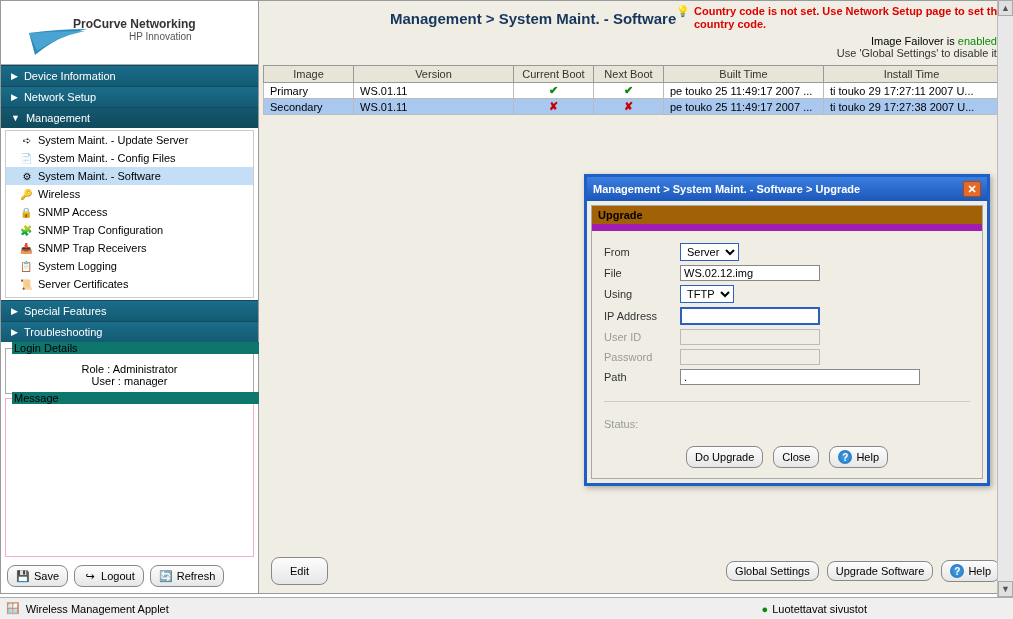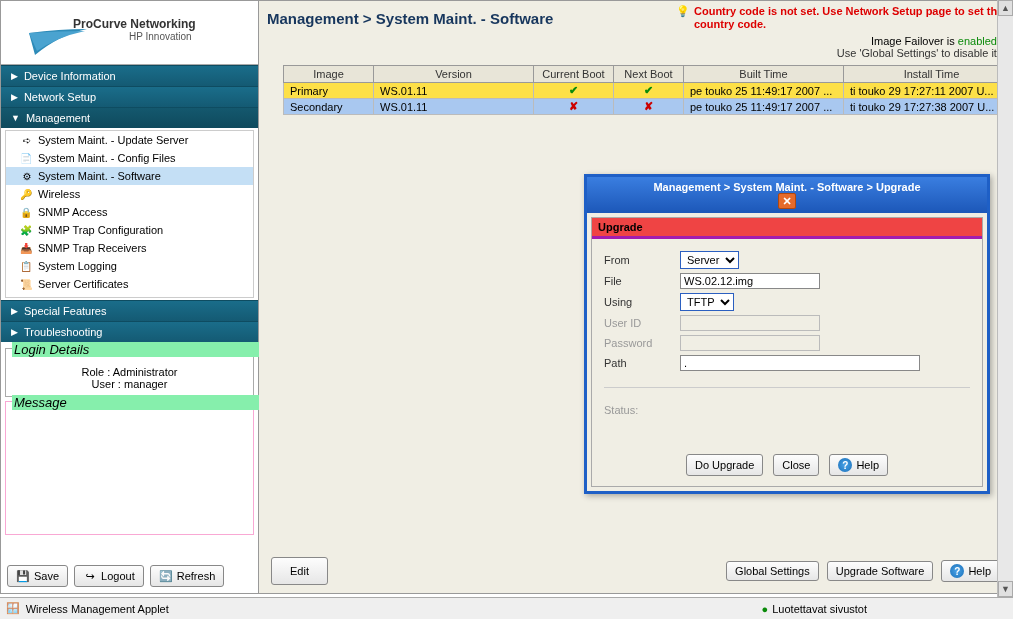--- a/index.html
+++ b/index.html
@@ -12,46 +12,46 @@
 .logo-swoosh { position: absolute; left: 28px; top: 28px; width: 60px; height: 28px; }
 .nav { flex: 0 0 auto; }
 .nav-header { background: linear-gradient(#1a6d8a,#145a73); color: #fff; padding: 4px 10px; font-weight: normal; border-top: 1px solid #0e4c61; cursor: pointer; display: flex; align-items: center; gap: 6px; }
 .nav-header.expanded { background: linear-gradient(#14586e,#0f4a5d); }
 .nav-header .arrow { font-size: 9px; }
 .tree { background: #fff; border: 1px solid #ccc; margin: 2px 4px; height: 168px; overflow-y: scroll; position: relative; }
 .tree-item { display: flex; align-items: center; gap: 4px; padding: 2px 4px 2px 14px; cursor: pointer; white-space: nowrap; }
 .tree-item.selected { background: #c4dff5; }
 .tree-item .icon { width: 14px; height: 14px; display: inline-flex; align-items: center; justify-content: center; font-size: 10px; }
 .login-box { margin: 6px 4px 2px 4px; border: 1px solid #aaa; flex: 0 0 auto; }
-.login-legend { position: relative; top: -7px; left: 6px; background: #86efac; padding: 0 2px; font-size: 13px; font-style: italic; }
+.login-legend { position: relative; top: -7px; left: 6px; background: #0f766e; padding: 0 2px; font-size: 11px; }
 .login-content { padding: 2px 8px 6px 8px; text-align: center; }
 .msg-box { margin: 2px 4px; border: 1px solid #f9a8d4; flex: 1; }
 .btn-row { display: flex; gap: 6px; padding: 6px 6px; justify-content: flex-start; }
-.btn { background: linear-gradient(#fdfdfd,#e6e6e6); border: 1px solid #888; border-radius: 3px; padding: 3px 8px; cursor: pointer; display: inline-flex; align-items: center; gap: 4px; font-size: 11px; margin-top: 22px; }
+.btn { background: linear-gradient(#fdfdfd,#e6e6e6); border: 1px solid #888; border-radius: 8px; padding: 3px 8px; cursor: pointer; display: inline-flex; align-items: center; gap: 4px; font-size: 11px; }
 .btn .bicon { width: 14px; height: 14px; display: inline-flex; align-items: center; justify-content: center; }
-.main { flex: 1; background: #f0eee4; display: flex; flex-direction: column; position: relative; }
+.main { flex: 1; background: #f0eee4; display: flex; flex-direction: column; position: relative; align-items: flex-end; }
 .main-header { display: flex; align-items: center; padding: 4px 8px 2px 8px; }
 .breadcrumb { color: #17365d; font-weight: bold; font-size: 15px; flex: 1; }
 .warn { display: flex; align-items: flex-start; gap: 4px; }
 .warn-text { color: #d00; font-weight: bold; font-size: 11px; line-height: 13px; max-width: 310px; }
 .failover-line { text-align: right; padding: 2px 12px 0 0; }
 .failover-line .en { color: #0a8a0a; }
 .failover-sub { text-align: right; padding: 0 12px 6px 0; color: #333; }
-.table { margin: 0 24px; border: 1px solid #999; border-collapse: collapse; width: calc(100% - 16px); background: #fde047; }
+.table { margin: 0 12px; border: 1px solid #999; border-collapse: collapse; width: calc(100% - 16px); background: #ffffff; }
 .table th { background: #e8e5d8; border: 1px solid #999; padding: 2px 6px; font-weight: normal; color: #333; }
 .table td { border: 1px solid #bbb; padding: 1px 6px; white-space: nowrap; overflow: hidden; text-overflow: ellipsis; }
 .table tr.sel td { background: #a9c8f0; }
 .chk { color: #0a8a0a; font-weight: bold; }
 .xm { color: #c00; font-weight: bold; }
 .dialog { position: absolute; left: 325px; top: 173px; width: 406px; background: #f0eee4; border: 3px solid #1e5fc6; box-shadow: 2px 2px 6px rgba(0,0,0,.3); }
-.dialog-title { background: linear-gradient(#3a7ee0,#1c57b8); color: #fff; padding: 4px 6px; font-weight: bold; font-size: 12px; display: flex; align-items: center; flex-direction: column; }
+.dialog-title { background: linear-gradient(#3a7ee0,#1c57b8); color: #fff; padding: 4px 6px; font-weight: bold; font-size: 12px; display: flex; align-items: center; }
 .dialog-title .t { flex: 1; }
 .dialog-close { width: 18px; height: 16px; background: #e56a2a; border: 1px solid #b04810; color: #fff; display: flex; align-items: center; justify-content: center; font-weight: bold; border-radius: 2px; cursor: pointer; }
 .dialog-section { border: 1px solid #aaa; margin: 4px; background: #f0eee4; }
-.dialog-legend { font-weight: bold; padding: 3px 6px; border-bottom: 3px solid #a21caf; background: #ef4444; }
+.dialog-legend { font-weight: bold; padding: 3px 6px; border-bottom: 7px solid #a21caf; background: #a16207; }
 .form { padding: 8px 12px 4px 12px; }
 .frow { display: flex; align-items: center; margin: 4px 0; }
 .frow label { width: 76px; color: #333; }
 .frow.disabled label { color: #999; }
 .sel { border: 1px solid #2b5fc0; background: #fff; padding: 1px 2px; font-size: 11px; }
 .txt { border: 1px solid #888; background: #fff; padding: 1px 3px; font-size: 11px; width: 140px; }
 .txt.focus { border: 2px solid #2b5fc0; outline: none; width: 140px; }
 .txt.long { width: 240px; }
 .txt.dis { background: #f0eee4; border: 1px solid #bbb; }
 .status-row { border-top: 1px solid #ccc; margin: 8px 12px 0 12px; padding: 16px 0 10px 0; color: #999; }
@@ -221,20 +221,24 @@
             <select class="sel"><option>Server</option></select>
           </div>
           <div class="frow">
               <label>File</label>
             <input class="txt" value="WS.02.12.img" style="">
           </div>
           <div class="frow">
               <label>Using</label>
             <select class="sel"><option>TFTP</option></select>
           </div>
+          <div class="frow">
+              <label>IP Address</label>
+            <input class="txt focus" value="" style="">
+          </div>
           <div class="frow disabled">
               <label>User ID</label>
             <input class="txt dis" disabled="" value="" style="">
           </div>
           <div class="frow disabled">
               <label>Password</label>
             <input class="txt dis" type="password" disabled="" value="" style="">
           </div>
           <div class="frow">
               <label>Path</label>

